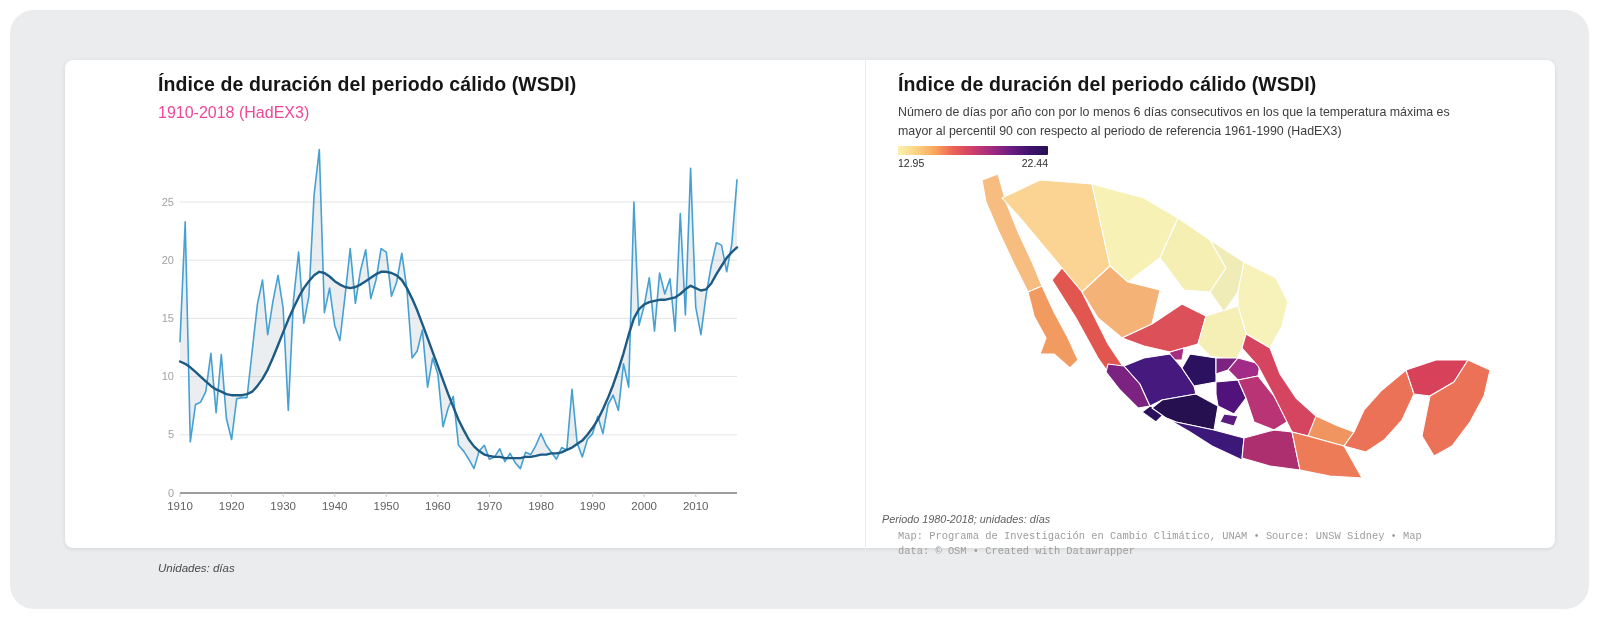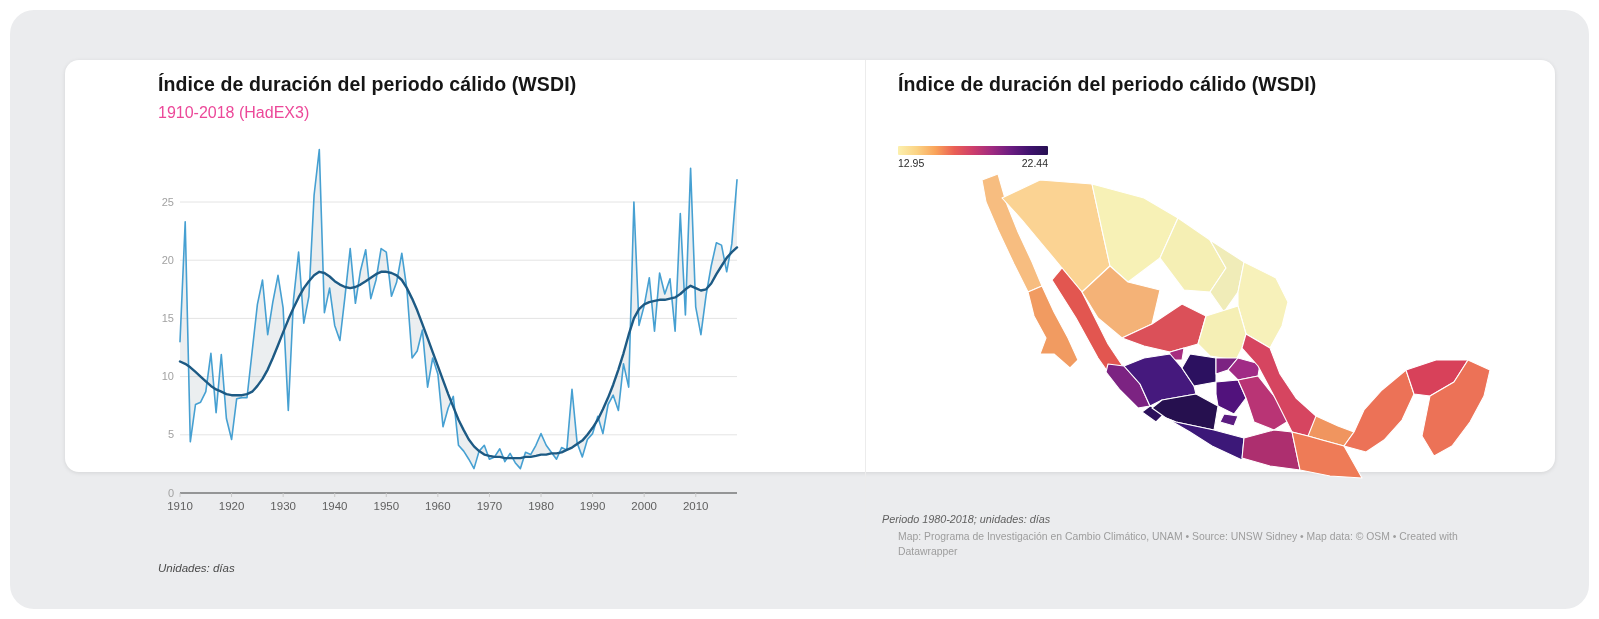--- a/index.html
+++ b/index.html
@@ -1,25 +1,25 @@
 <!DOCTYPE html>
 <html><head>
 <meta charset="utf-8">
 <style>
   * { margin:0; padding:0; box-sizing:border-box; }
   html,body { width:1599px; height:619px; background:#fff; font-family:"Liberation Sans", sans-serif; overflow:hidden; }
   .frame { position:absolute; left:10px; top:10px; width:1579px; height:599px; background:#ebecee; border-radius:24px; }
-  .card { position:absolute; left:55px; top:50px; width:1490px; height:412px; background:#ffffff; border-radius:14px; box-shadow:0 1px 4px rgba(0,0,0,.10); }
+  .card { position:absolute; left:55px; top:50px; width:1490px; height:488px; background:#ffffff; border-radius:8px; box-shadow:0 1px 4px rgba(0,0,0,.10); }
   .divider { position:absolute; left:800px; top:0; width:1px; height:508px; background:#ececec; }
   .panel { position:absolute; top:0; height:100%; }
   .ttl { position:absolute; font-size:19.5px; font-weight:700; color:#161616; letter-spacing:.1px; white-space:nowrap; }
   .sub { position:absolute; font-size:16px; color:#ec4899; }
   .sub-map { position:absolute; font-size:12.4px; color:#3d3d3d; line-height:1.5; width:565px; }
   .footnote { position:absolute; font-size:11.5px; font-style:italic; color:#4a4a4a; }
-  .credit { position:absolute; font-size:10.8px; color:#9d9d9d; line-height:1.45; }
+  .credit { position:absolute; font-size:10.8px; color:#9d9d9d; line-height:1.45;font-family:Liberation Mono, monospace; }
   .legend-bar { position:absolute; width:150px; height:9px; border-radius:1px; }
   .legend-labels { position:absolute; width:150px; display:flex; justify-content:space-between; font-size:10.5px; color:#2b2b2b; }
   svg text { font-family:"Liberation Sans", sans-serif; }
 </style>
 </head>
 <body>
 
 <div class="frame">
   <div class="card">
 
@@ -65,20 +65,21 @@
           <polyline points="22.0,201.7 27.2,81.8 32.3,301.8 37.5,264.5 42.6,262.2 47.8,251.7 52.9,213.3 58.1,272.7 63.3,214.5 68.4,278.5 73.6,299.5 78.7,258.7 83.9,257.6 89.0,257.6 94.2,211.0 99.4,164.4 104.5,140.0 109.7,194.7 114.8,162.1 120.0,135.3 125.1,167.9 130.3,270.4 135.5,159.8 140.6,112.1 145.8,183.1 150.9,156.3 156.1,55.0 161.3,9.6 166.4,172.6 171.6,148.1 176.7,185.4 181.9,200.5 187.0,156.3 192.2,108.6 197.4,163.3 202.5,130.7 207.7,109.7 212.8,158.6 218.0,140.0 223.1,108.6 228.3,112.1 233.5,156.3 238.6,142.3 243.8,113.2 248.9,149.3 254.1,218.0 259.2,211.0 264.4,190.0 269.6,247.1 274.7,218.0 279.9,234.3 285.0,286.7 290.2,268.0 295.3,256.4 300.5,305.3 305.7,311.1 310.8,319.2 316.0,328.6 321.1,311.1 326.3,305.3 331.4,319.2 336.6,316.9 341.8,308.8 346.9,321.6 352.1,313.4 357.2,322.7 362.4,328.6 367.5,312.3 372.7,314.6 377.9,305.3 383.0,293.6 388.2,305.3 393.3,312.3 398.5,319.2 403.6,307.6 408.8,309.9 414.0,249.4 419.1,302.9 424.3,316.9 429.4,299.5 434.6,293.6 439.8,276.2 444.9,293.6 450.1,264.5 455.2,255.2 460.4,270.4 465.5,223.8 470.7,247.1 475.9,62.0 481.0,185.4 486.2,165.6 491.3,137.7 496.5,191.2 501.6,133.0 506.8,154.0 512.0,138.8 517.1,191.2 522.3,73.6 527.4,174.9 532.6,28.2 537.7,166.8 542.9,194.7 548.1,155.1 553.2,126.0 558.4,102.7 563.5,105.1 568.7,131.8 573.8,103.9 579.0,39.9" fill="none" stroke="#46a0d2" stroke-width="1.6" stroke-linejoin="round" stroke-linecap="round"></polyline>
           <polyline points="22.0,221.5 27.2,223.8 32.3,227.3 37.5,231.9 42.6,236.6 47.8,241.3 52.9,245.9 58.1,249.4 63.3,251.7 68.4,254.1 73.6,255.2 78.7,255.2 83.9,255.2 89.0,254.1 94.2,251.7 99.4,245.9 104.5,238.9 109.7,229.6 114.8,218.0 120.0,205.2 125.1,192.4 130.3,179.6 135.5,167.9 140.6,157.4 145.8,148.1 150.9,141.2 156.1,135.3 161.3,131.8 166.4,133.0 171.6,136.5 176.7,141.2 181.9,144.6 187.0,147.0 192.2,148.1 197.4,147.0 202.5,144.6 207.7,141.2 212.8,137.7 218.0,134.2 223.1,131.8 228.3,131.8 233.5,133.0 238.6,135.3 243.8,140.0 248.9,148.1 254.1,158.6 259.2,170.3 264.4,184.2 269.6,198.2 274.7,212.2 279.9,226.1 285.0,240.1 290.2,254.1 295.3,266.9 300.5,279.7 305.7,290.1 310.8,299.5 316.0,306.4 321.1,311.1 326.3,314.6 331.4,315.8 336.6,316.9 341.8,316.9 346.9,318.1 352.1,318.1 357.2,318.1 362.4,318.1 367.5,316.9 372.7,316.9 377.9,315.8 383.0,314.6 388.2,314.6 393.3,313.4 398.5,313.4 403.6,312.3 408.8,309.9 414.0,307.6 419.1,304.1 424.3,300.6 429.4,294.8 434.6,287.8 439.8,279.7 444.9,269.2 450.1,257.6 455.2,244.7 460.4,229.6 465.5,213.3 470.7,194.7 475.9,178.4 481.0,169.1 486.2,164.4 491.3,162.1 496.5,160.9 501.6,159.8 506.8,159.8 512.0,158.6 517.1,157.4 522.3,154.0 527.4,149.3 532.6,145.8 537.7,148.1 542.9,150.5 548.1,149.3 553.2,143.5 558.4,134.2 563.5,126.0 568.7,117.9 573.8,112.1 579.0,107.4" fill="none" stroke="#1d5a84" stroke-width="2.4" stroke-linejoin="round" stroke-linecap="round"></polyline>
         </svg>
       <div class="footnote" style="left:93px; top:471px;margin-top:31px;">Unidades: días</div>
     </div>
 
     <div class="divider"></div>
 
     <div class="panel" style="left:800px; width:690px;">
       <div class="ttl" style="left:33px; top:13px;">Índice de duración del periodo cálido (WSDI)</div>
+      <div class="sub-map" style="left:33px; top:43px;">Número de días por año con por lo menos 6 días consecutivos en los que la temperatura máxima es mayor al percentil 90 con respecto al periodo de referencia 1961-1990 (HadEX3)</div>
       <div class="legend-bar" id="legend-bar" style="left: 33px; top: 86px; background: linear-gradient(to right, rgb(252, 240, 174), rgb(251, 211, 132), rgb(249, 163, 90), rgb(234, 95, 85), rgb(205, 62, 108), rgb(160, 43, 128), rgb(108, 29, 129), rgb(64, 18, 110), rgb(38, 16, 82));"></div>
       <div class="legend-labels" style="left:33px; top:97px;gap:24px;">
         <span>12.95</span>
         <span>22.44</span>
       </div>
       <svg id="mexico-map" style="position:absolute; left:29px; top:108px;" width="620" height="340" viewBox="0 0 620 340">
           <polygon points="88,12 104,6 112,34 124,64 138,94 148,118 134,124 120,96 104,62 92,34" fill="#f7bd80" stroke="#ffffff" stroke-width="1.1" stroke-linejoin="round"></polygon>
           <polygon points="134,124 148,118 160,144 174,170 184,192 176,200 160,186 146,186 152,170 140,148" fill="#f19b61" stroke="#ffffff" stroke-width="1.1" stroke-linejoin="round"></polygon>
           <polygon points="108,30 146,12 198,16 208,62 216,98 188,124 168,100 148,76 128,52" fill="#fbd393" stroke="#ffffff" stroke-width="1.1" stroke-linejoin="round"></polygon>
           <polygon points="198,16 250,30 284,50 266,90 234,114 216,98 208,62" fill="#f7f1b6" stroke="#ffffff" stroke-width="1.1" stroke-linejoin="round"></polygon>

